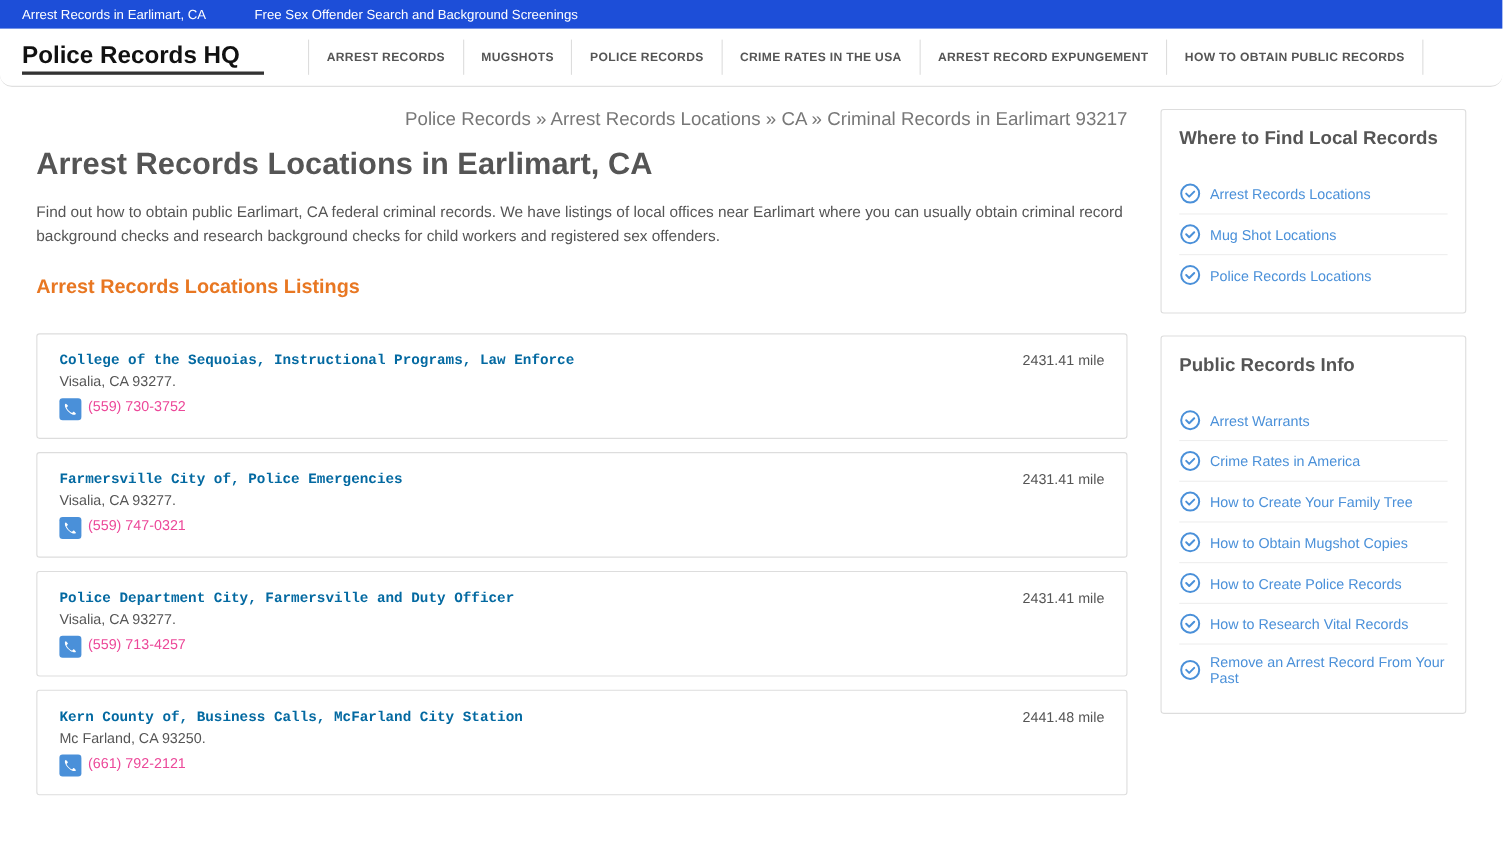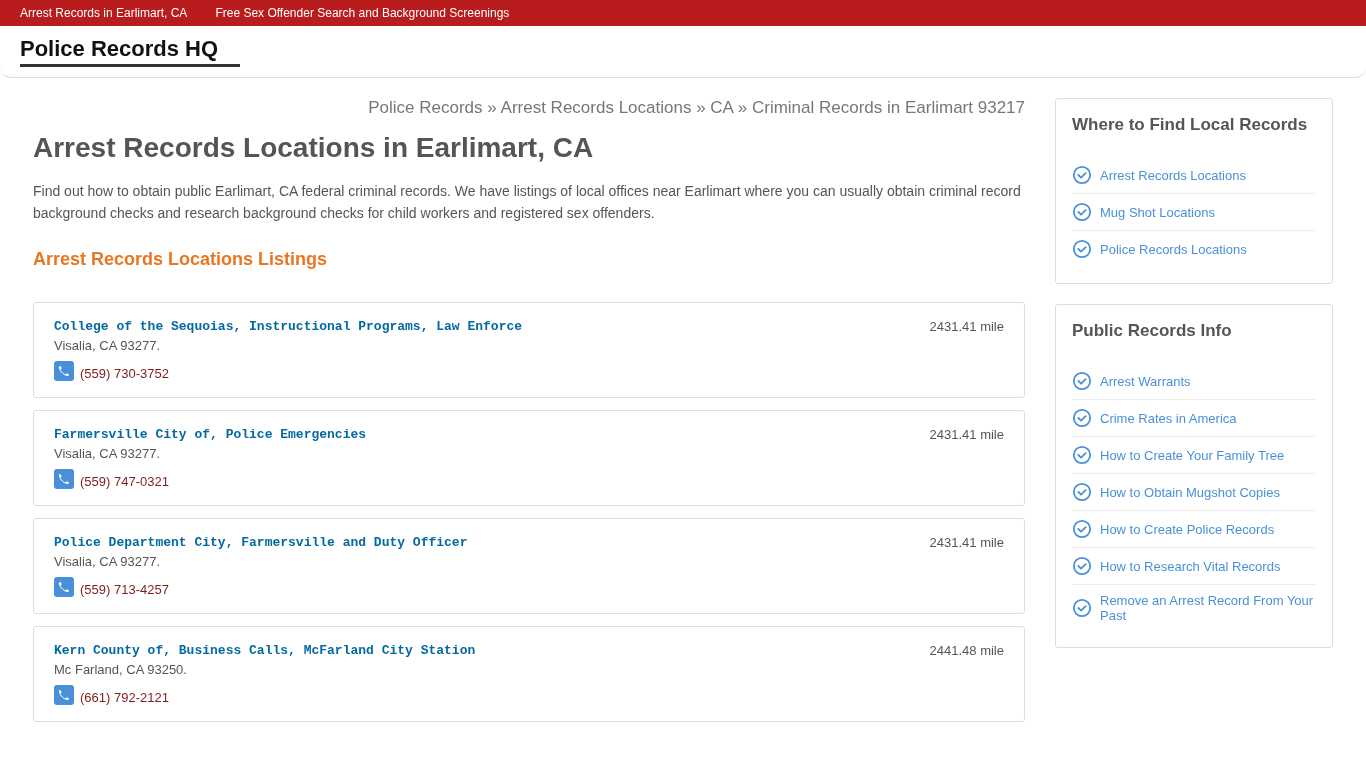--- a/index.html
+++ b/index.html
@@ -1,25 +1,25 @@
 <!DOCTYPE html>
 <html><head>
   <meta charset="utf-8">
   <style>
     * { margin: 0; padding: 0; box-sizing: border-box; }
     body { font-family: Arial, sans-serif; font-size: 14px; color: #333; background: #fff; }
 
     
     .top-bar {
-      background: #b91c1c;
+      background: #1d4ed8;
       color: #fff;
       font-size: 12px;
       padding: 6px 20px;
       display: flex;
-      gap: 28px;
+      gap: 44px;
     }
     .top-bar a { color: #fff; text-decoration: none; }
 
     
     .header {
       display: flex;
       align-items: center;
       padding: 10px 20px;
       border-bottom: 1px solid #ddd;
       gap: 40px;
@@ -119,24 +119,24 @@
       margin-bottom: 4px;
       font-family: Liberation Mono, monospace;
     }
     .listing-address {
       font-size: 13px;
       color: #555;
       margin-bottom: 8px;
     }
     .listing-phone {
       display: flex;
-      align-items: flex-end;
+      align-items: flex-start;
       gap: 6px;
       font-size: 13px;
-      color: #7f1d1d;
+      color: #ec4899;
     }
     .phone-icon {
       background: #4a90d9;
       color: white;
       width: 20px;
       height: 20px;
       border-radius: 3px;
       display: flex;
       align-items: center;
       justify-content: center;
@@ -205,20 +205,28 @@
 </head>
 <body>
 
 <div class="top-bar">
   <a>Arrest Records in Earlimart, CA</a>
   <a>Free Sex Offender Search and Background Screenings</a>
 </div>
 
 <div class="header">
   <div class="logo">Police Records HQ</div>
+  <nav>
+  <div class="nav-item">ARREST RECORDS</div>
+      <div class="nav-item">MUGSHOTS</div>
+      <div class="nav-item">POLICE RECORDS</div>
+      <div class="nav-item">CRIME RATES IN THE USA</div>
+      <div class="nav-item">ARREST RECORD EXPUNGEMENT</div>
+      <div class="nav-item">HOW TO OBTAIN PUBLIC RECORDS</div>
+    </nav>
 </div>
 
 <div class="main-container">
 
   <div class="content">
 
     <div class="breadcrumb">
       <a>Police Records</a>
       <span> » </span>
       <a>Arrest Records Locations</a>

